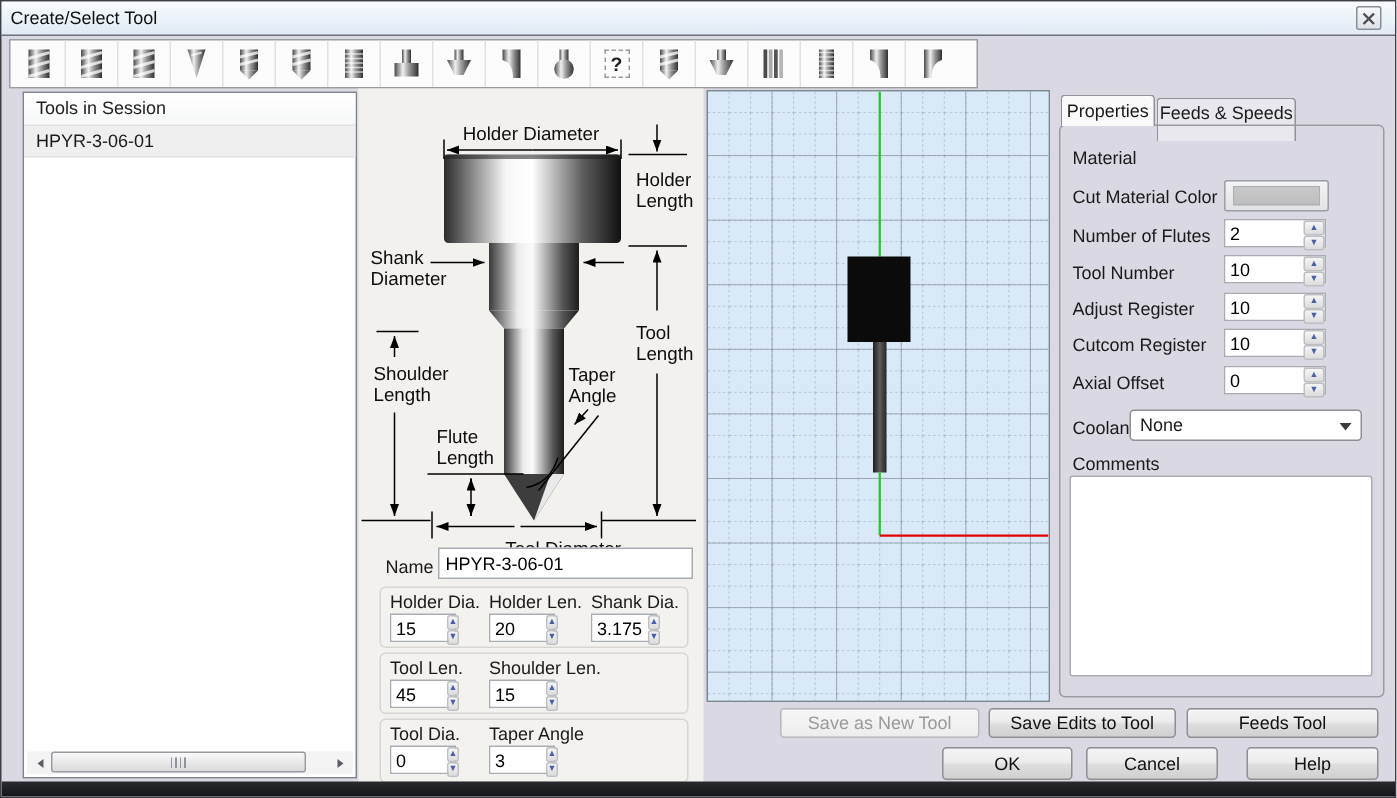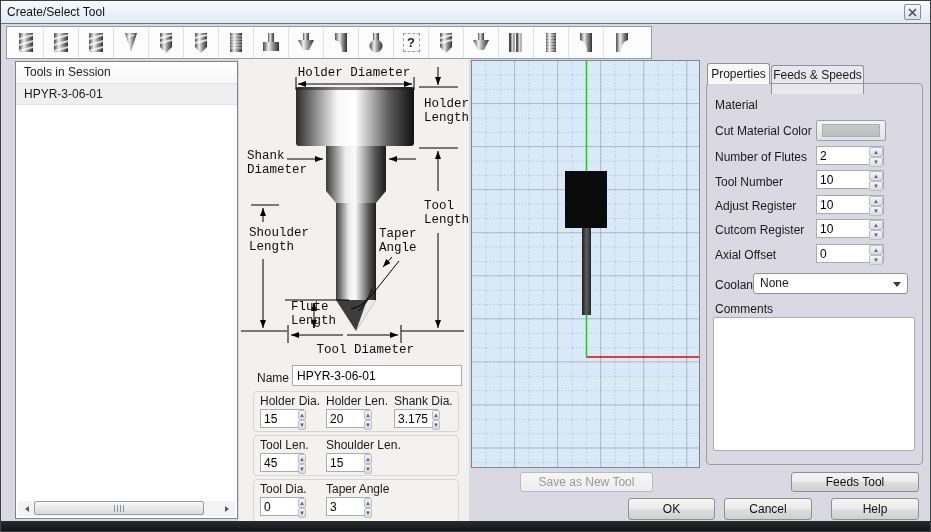--- a/index.html
+++ b/index.html
@@ -38,30 +38,30 @@
   .tri-r { width: 0; height: 0; border: 3.5px solid transparent; border-left: 4.5px solid #5a5f66; }
   .sb-track { flex: 1; height: 15px; position: relative; }
   .sb-thumb { position: absolute; left: 2px; top: 0; width: 170px; height: 14px;
     background: linear-gradient(#f9f9f9, #dadada); border: 1px solid #989ca2; border-radius: 2px;
     display: flex; align-items: center; justify-content: center; }
   .grip { width: 10px; height: 7px;
     background: repeating-linear-gradient(90deg, #8d949b 0 1px, transparent 1px 3px); }
   
   .middle-panel { position: absolute; left: 238px; top: 58px; width: 230px; height: 464px;
     background: #f3f1ee; }
-  .diagram { position: absolute; left: 0; top: 0; width: 230px; height: 234px; font-family: Liberation Mono, monospace; }
+  .diagram { position: absolute; left: 0; top: 16px; width: 230px; height: 234px; }
   .diagram svg { position: absolute; left: 0; top: 0; }
   .dlabel { position: absolute; font-size: 12.5px; line-height: 14px; color: #0d0d0d; }
   .lab-holder-dia   { left: 55px;  top: 7px;   width: 120px; text-align: center; }
   .lab-holder-len   { left: 185px; top: 38px;  width: 48px; }
   .lab-shank-dia    { left: 8px;   top: 90px;  width: 62px; }
   .lab-tool-len     { left: 185px; top: 140px; width: 46px; }
   .lab-shoulder-len { left: 10px;  top: 167px; width: 64px; }
   .lab-taper-angle  { left: 140px; top: 168px; width: 48px; }
-  .lab-flute-len    { left: 52px;  top: 209px; width: 52px; margin-top: 32px; }
+  .lab-flute-len    { left: 52px;  top: 209px; width: 52px; }
   .lab-tool-dia     { left: 55px;  top: 284px; width: 120px; text-align: right; }
   .name-row .flabel { position: absolute; left: 18px; top: 312px; }
   .name-input { position: absolute; left: 53px; top: 306px; width: 170px; height: 21px;
     border: 1px solid #a9acb2; background: #fff; font: 12px "Liberation Sans", sans-serif; padding: 0 4px; }
   .dim-group { position: absolute; left: 14px; width: 206px; height: 41px;
     border: 1px solid #d7d6d2; border-radius: 4px; background: #f4f2ef; }
   .g1 { top: 332px; } .g2 { top: 376px; } .g3 { top: 420px; height: 43px; }
   .dim-field { position: absolute; top: 0; height: 100%; }
   .dim-field .dlab { position: absolute; left: 0; top: 2px; white-space: nowrap; }
   .dim-field .spinbox { position: absolute; left: 0; top: 17px; }
@@ -516,19 +516,20 @@
     <div class="combo" style="left:49px; top:214px; width:155px;">
       <span>None</span>
       <span class="combo-arrow"></span>
     </div>
 
     <span class="prow-label" style="left:11px; top:243px;">Comments</span>
     <textarea class="comments-area" style=""></textarea>
   </div>
 
   <button class="btn btn-save-new" disabled="">Save as New Tool</button>
+  <button class="btn btn-save-edits">Save Edits to Tool</button>
   <button class="btn btn-delete">Feeds Tool</button>
   <button class="btn btn-ok">OK</button>
   <button class="btn btn-cancel">Cancel</button>
   <button class="btn btn-help">Help</button>
 
   <div class="bottom-band"></div>
 </div>
 
 </body></html>

